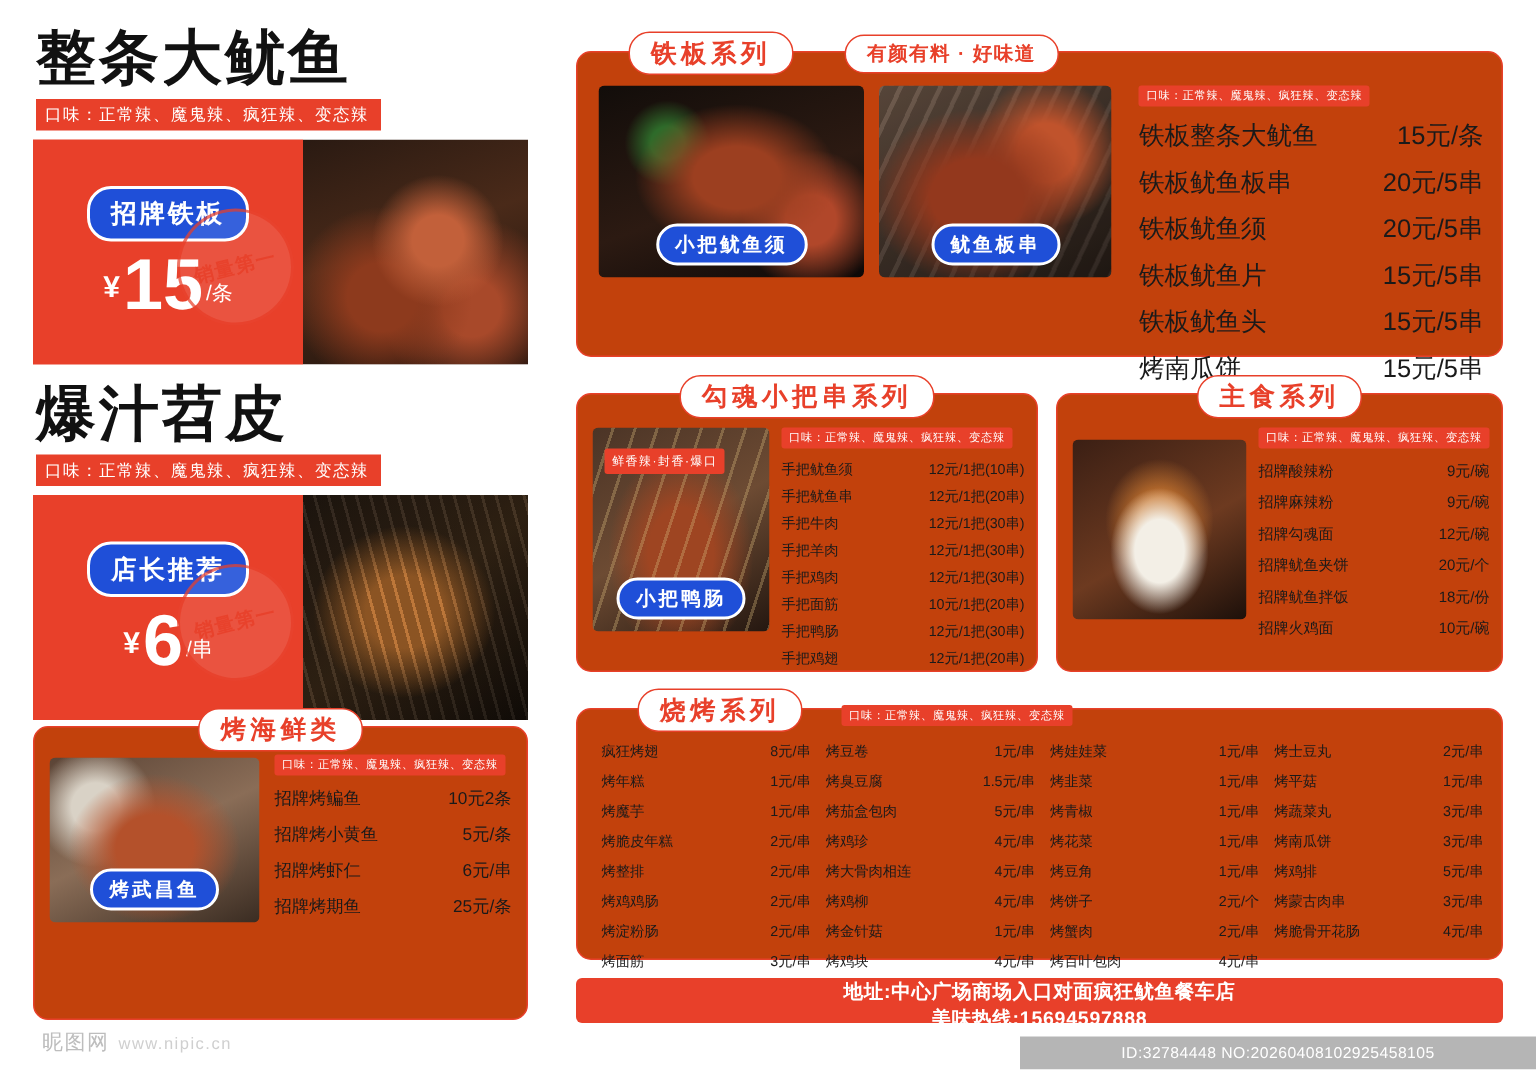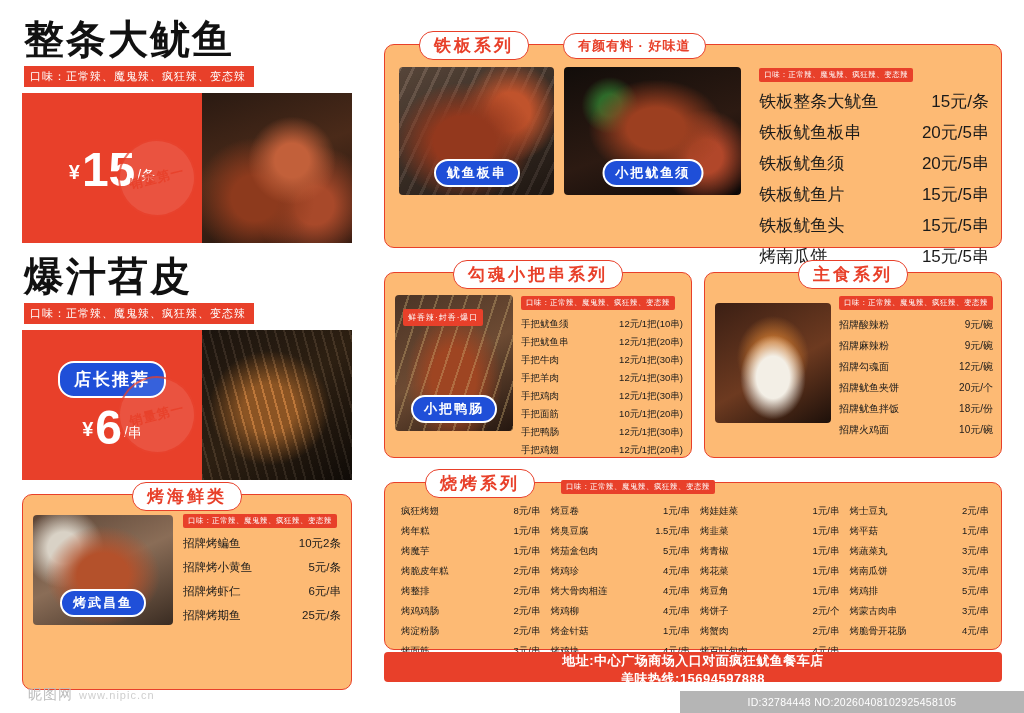--- a/index.html
+++ b/index.html
@@ -108,22 +108,21 @@
     position:absolute; left:50%; transform:translateX(-50%);
     bottom:10px; background:#1f4fd8; color:#fff; border:2px solid #fff;
     border-radius:14px; font-size:15px; font-weight:bold; letter-spacing:2px;
     padding:4px 14px; white-space:nowrap;
   }
   .photo-caption.sm { font-size:13px; padding:3px 11px; bottom:8px; }
 
   
   .card {
     position:absolute; border:1.6px solid #e8402a; border-radius:10px;
-    background:#fdba74;
-    margin-top:10px;
+    background:#c2410c;
   }
   .card-title {
     position:absolute; top:-13px; left:18px;
     border:1.6px solid #e8402a; border-radius:14px; background:#fff;
     color:#e8402a; font-weight:bold; font-size:17px; letter-spacing:3px;
     padding:2px 14px; white-space:nowrap;
   }
   .card-title.centered { left:50%; transform:translateX(-50%); }
 
   
@@ -206,20 +205,21 @@
 
 <div class="page">
 
   <div class="left">
 
     <div class="hero-title">整条大鱿鱼</div>
     <div class="spicy-bar">口味：正常辣、魔鬼辣、疯狂辣、变态辣</div>
 
     <div class="promo">
       <div class="promo-left">
+        <div class="promo-badge">招牌铁板</div>
         <div class="price-row">
           <span class="yen">¥</span>
           <span class="price-num">15</span>
           <span class="price-unit">/条</span>
         </div>
         <div class="stamp">销量第一</div>
       </div>
       <div class="promo-right">
         <div class="photo photo-squid"></div>
       </div>
@@ -272,27 +272,27 @@
       </div>
     </div>
   </div>
 
   <div class="card" id="card-iron">
     <div class="iron-head">
       <div class="card-title" style="position:static;">铁板系列</div>
       <div class="slogan">有颜有料 · 好味道</div>
     </div>
     <div class="iron-body">
+      <div class="iron-photo wide">
+        <div class="photo photo-dark-squid"></div>
+        <div class="photo-caption sm">小把鱿鱼须</div>
+      </div>
       <div class="iron-photo">
         <div class="photo photo-board"></div>
         <div class="photo-caption sm">鱿鱼板串</div>
-      </div>
-      <div class="iron-photo wide">
-        <div class="photo photo-dark-squid"></div>
-        <div class="photo-caption sm">小把鱿鱼须</div>
       </div>
       <div class="iron-list">
         <div class="spicy-mini">口味：正常辣、魔鬼辣、疯狂辣、变态辣</div>
         <div class="row">
           <span class="nm">铁板整条大鱿鱼</span>
           <span class="pr">15元/条</span>
         </div>
         <div class="row">
           <span class="nm">铁板鱿鱼板串</span>
           <span class="pr">20元/5串</span>

